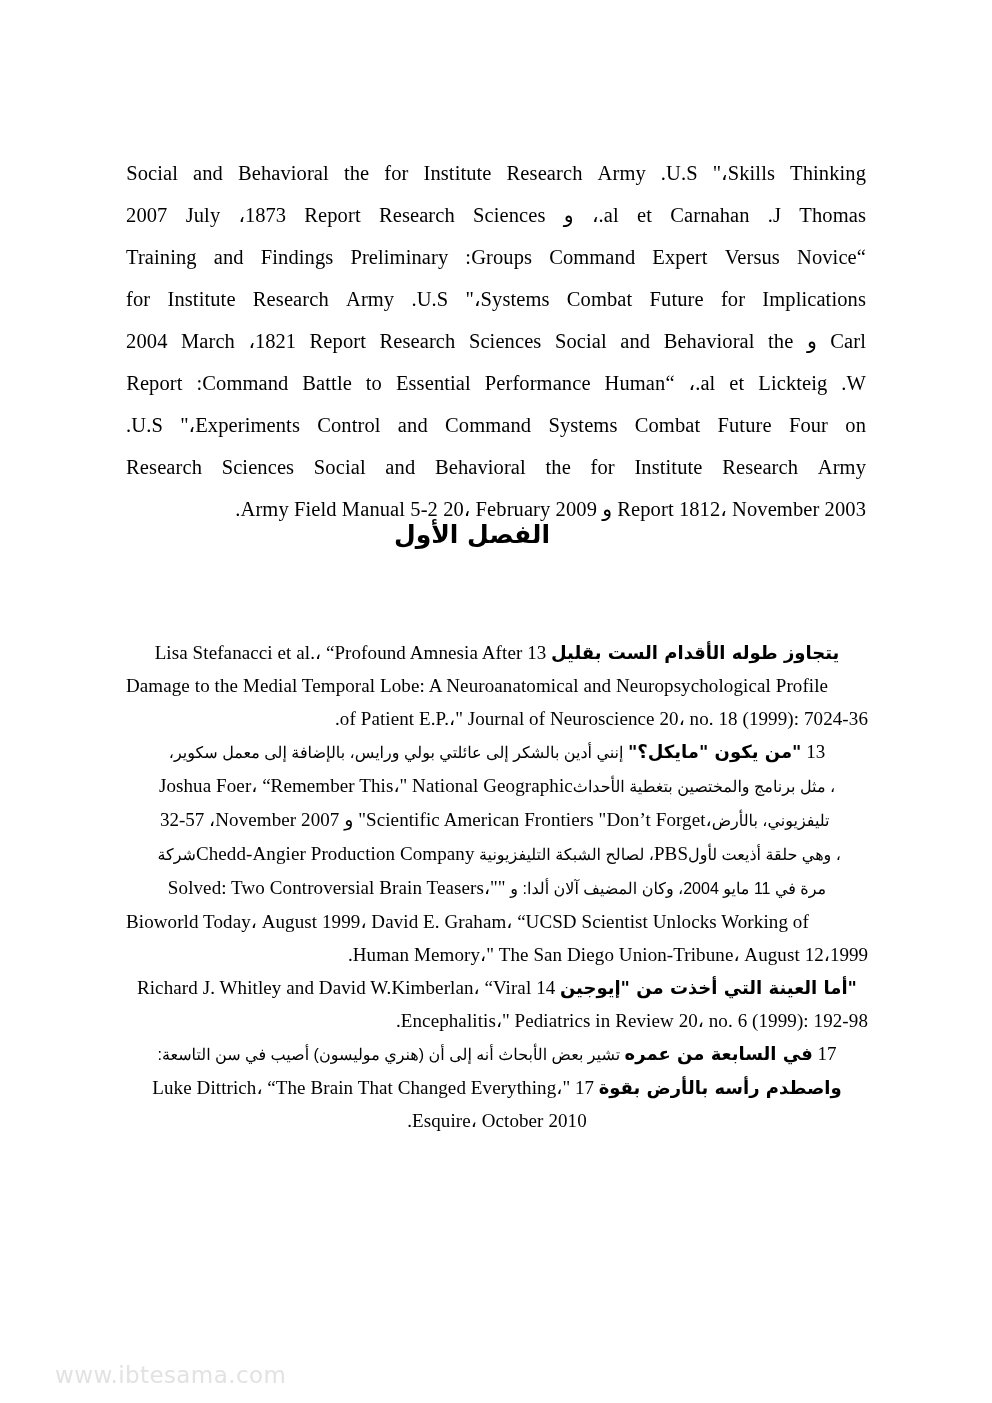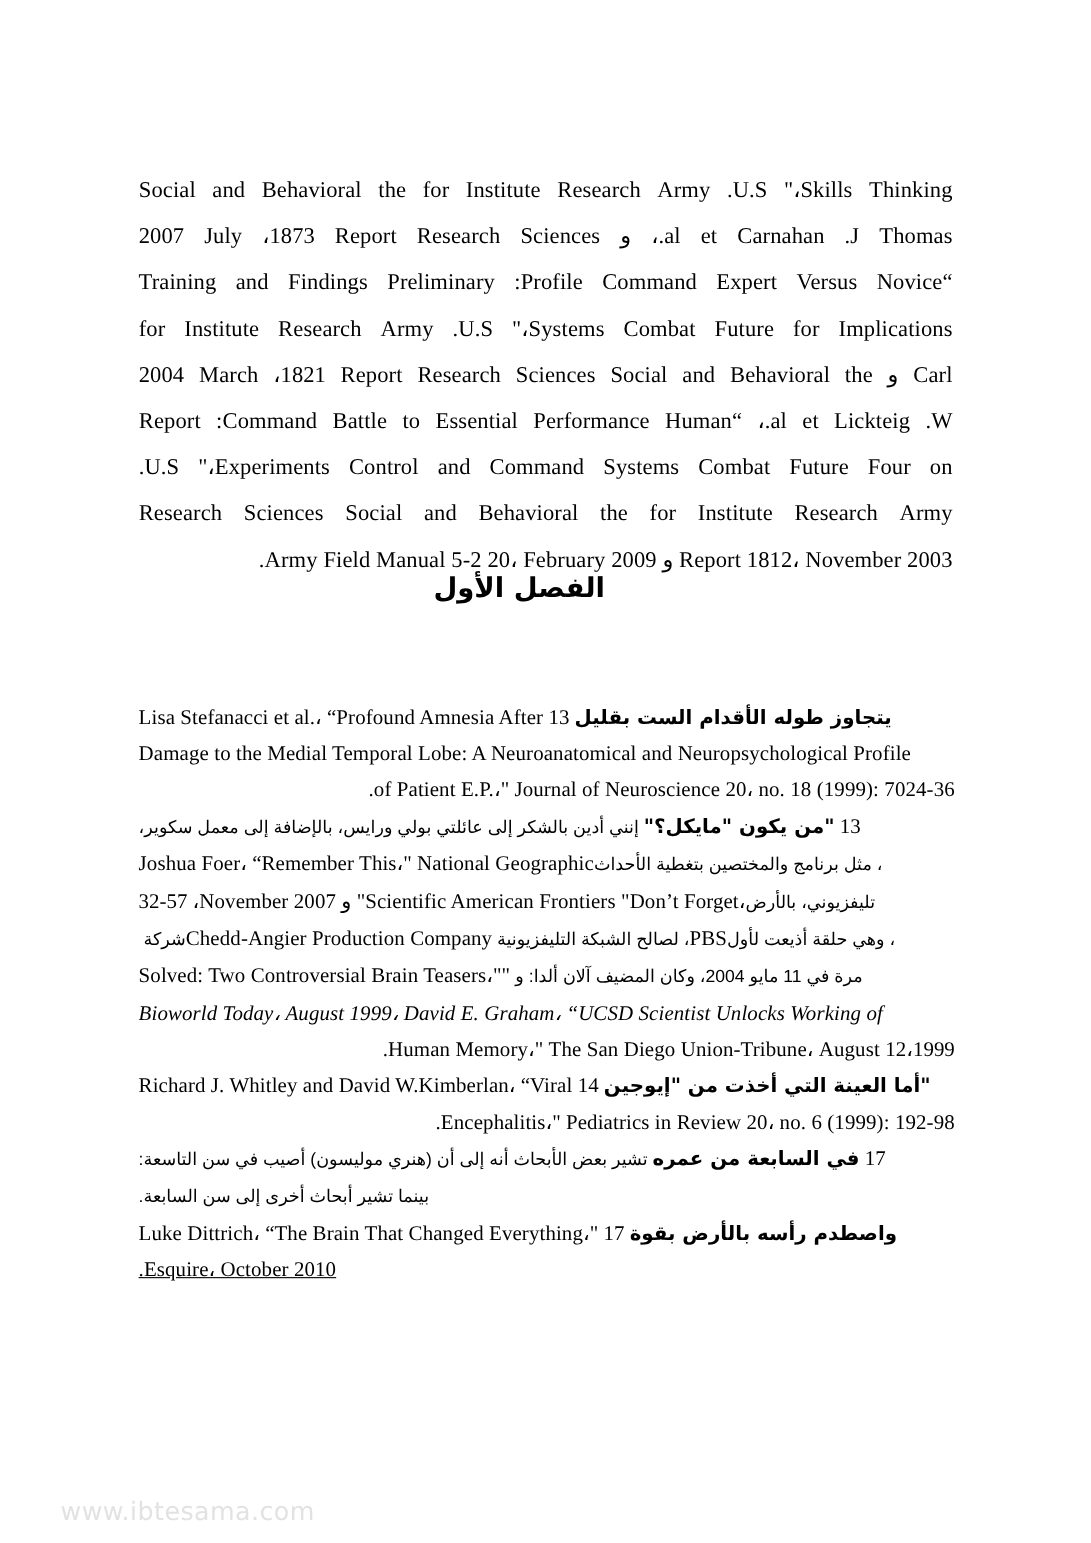--- a/index.html
+++ b/index.html
@@ -45,21 +45,21 @@
 
   
   .line.just {
     display: flex;
     justify-content: space-between;
     white-space: normal;
   }
   .line.just > span.w { white-space: pre; }
 
   .line.ltr  { direction: ltr; text-align: left; }
-  .line.rtl  { direction: rtl; text-align: left; }
+  .line.rtl  { direction: rtl; text-align: center; }
   .line.rightal { text-align: right; }
 
   .ar {
     font-family: Liberation Sans, sans-serif;
     font-size: 16px;
     direction: rtl;
     unicode-bidi: embed;
     margin-top: 45px;
   }
   .ar-b {
@@ -139,21 +139,21 @@
           <span class="w">Report</span>
           <span class="w">1873،</span>
           <span class="w">July</span>
           <span class="w">2007</span>
         </div>
       <div class="line just">
           <span class="w">“Novice</span>
           <span class="w">Versus</span>
           <span class="w">Expert</span>
           <span class="w">Command</span>
-          <span class="w">Profile:</span>
+          <span class="w">Groups:</span>
           <span class="w">Preliminary</span>
           <span class="w">Findings</span>
           <span class="w">and</span>
           <span class="w">Training</span>
         </div>
       <div class="line just">
           <span class="w">Implications</span>
           <span class="w">for</span>
           <span class="w">Future</span>
           <span class="w">Combat</span>
@@ -226,32 +226,31 @@
         <div class="line rtl"><span>Lisa Stefanacci et al.، “Profound Amnesia After </span><span class="ar-b">يتجاوز طوله الأقدام الست بقليل</span><span> 13</span></div>
         <div class="line ltr" style="text-align: left;"><span>Damage to the Medial Temporal Lobe: A Neuroanatomical and Neuropsychological Profile</span></div>
         <div class="line ltr" style="text-align: right;"><span>.of Patient E.P.،" </span><span class="it">Journal of Neuroscience</span><span> 20، no. 18 (1999): 7024-36</span></div>
       </div>
       <div class="block">
         <div class="line rtl"><span>13 </span><span class="ar-b">"من يكون "مايكل؟"</span><span class="ar"> إنني أدين بالشكر إلى عائلتي بولي ورايس، بالإضافة إلى معمل سكوير،</span></div>
         <div class="line rtl"><span>Joshua Foer، “Remember This،" </span><span class="it">National Geographic</span><span class="ar">، مثل برنامج </span><span class="ar">والمختصين بتغطية الأحداث</span></div>
         <div class="line rtl"><span>32-57 ،November 2007 و "</span><span class="it">Scientific American Frontiers</span><span> "Don’t Forget،</span><span class="ar"> تليفزيوني، بالأرض</span></div>
         <div class="line rtl"><span class="ar">شركة </span><span>Chedd-Angier Production Company</span><span class="ar">، لصالح الشبكة التليفزيونية </span><span>PBS</span><span class="ar">، وهي حلقة أذيعت لأول</span></div>
         <div class="line rtl"><span>Solved: Two Controversial Brain Teasers،"" </span><span class="ar">مرة في 11 مايو 2004، وكان المضيف آلان ألدا: و</span></div>
-        <div class="line ltr" style="text-align: left; font-style: italic;"><span>Bioworld Today، August 1999، David E. Graham، “UCSD Scientist Unlocks Working of</span></div>
+        <div class="line ltr" style="text-align: left;"><span>Bioworld Today، August 1999، David E. Graham، “UCSD Scientist Unlocks Working of</span></div>
         <div class="line ltr" style="text-align: right;"><span>.Human Memory،" </span><span class="it">The San Diego Union-Tribune</span><span>، August 12،1999</span></div>
       </div>
       <div class="block">
         <div class="line rtl"><span>Richard J. Whitley and David W.Kimberlan، “Viral </span><span class="ar-b">"أما العينة التي أخذت من "إيوجين</span><span> 14</span></div>
         <div class="line ltr" style="text-align: right;"><span>.Encephalitis،" Pediatrics </span><span class="it">in Review</span><span> 20، no. 6 (1999): 192-98</span></div>
       </div>
       <div class="block">
         <div class="line rtl"><span>17 </span><span class="ar-b">في السابعة من عمره</span><span class="ar"> تشير بعض الأبحاث أنه إلى أن (هنري موليسون) أصيب في سن التاسعة:</span></div>
-        <div class="line rtl"><span class="ar">بينما تشير أبحاث أخرى إلى سن السابعة.</span></div>
       </div>
       <div class="block">
         <div class="line rtl"><span>Luke Dittrich، “The Brain That Changed Everything،" </span><span class="ar-b">واصطدم رأسه بالأرض بقوة</span><span> 17</span></div>
-        <div class="line ltr" style="text-align: left; text-decoration: underline;"><span>.Esquire، October 2010</span></div>
+        <div class="line ltr" style="text-align: center;"><span>.Esquire، October 2010</span></div>
       </div>
     </div>
 
   <div class="watermark">www.ibtesama.com</div>
 
 </div>
 
 </body></html>

